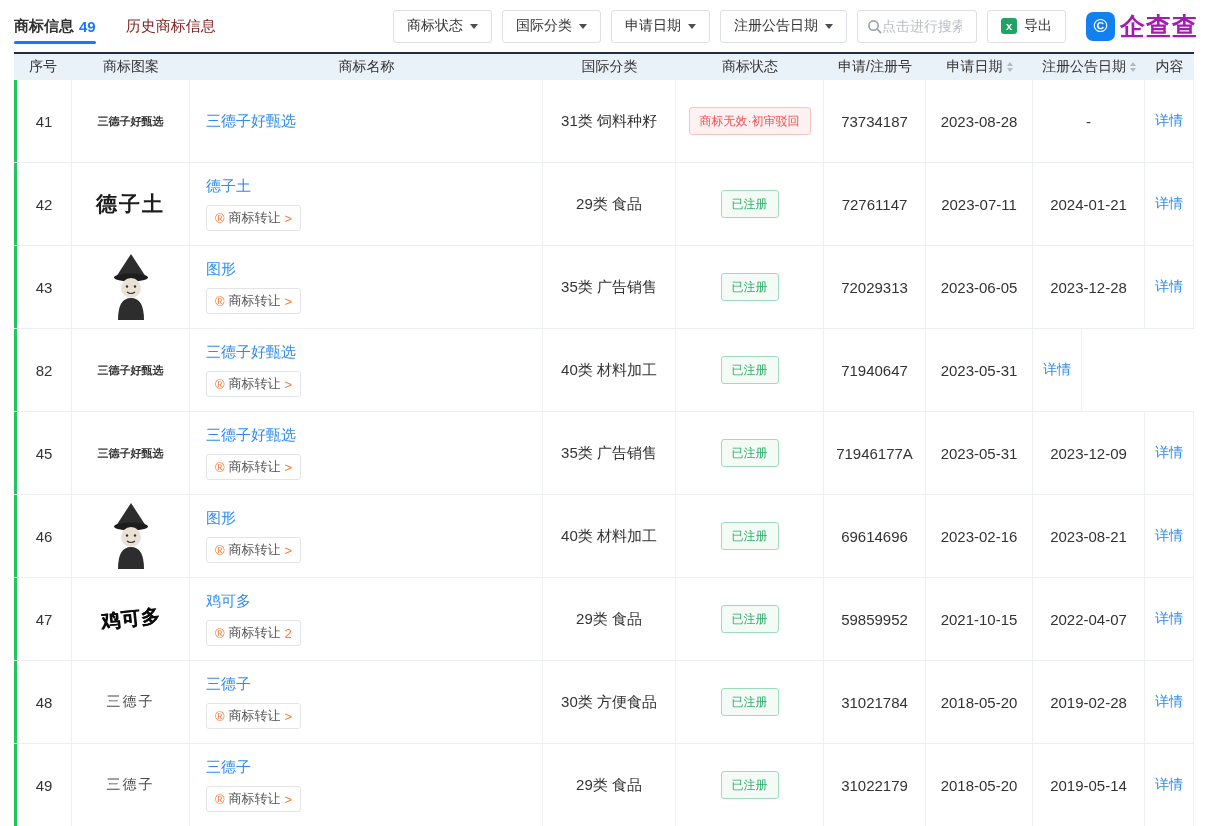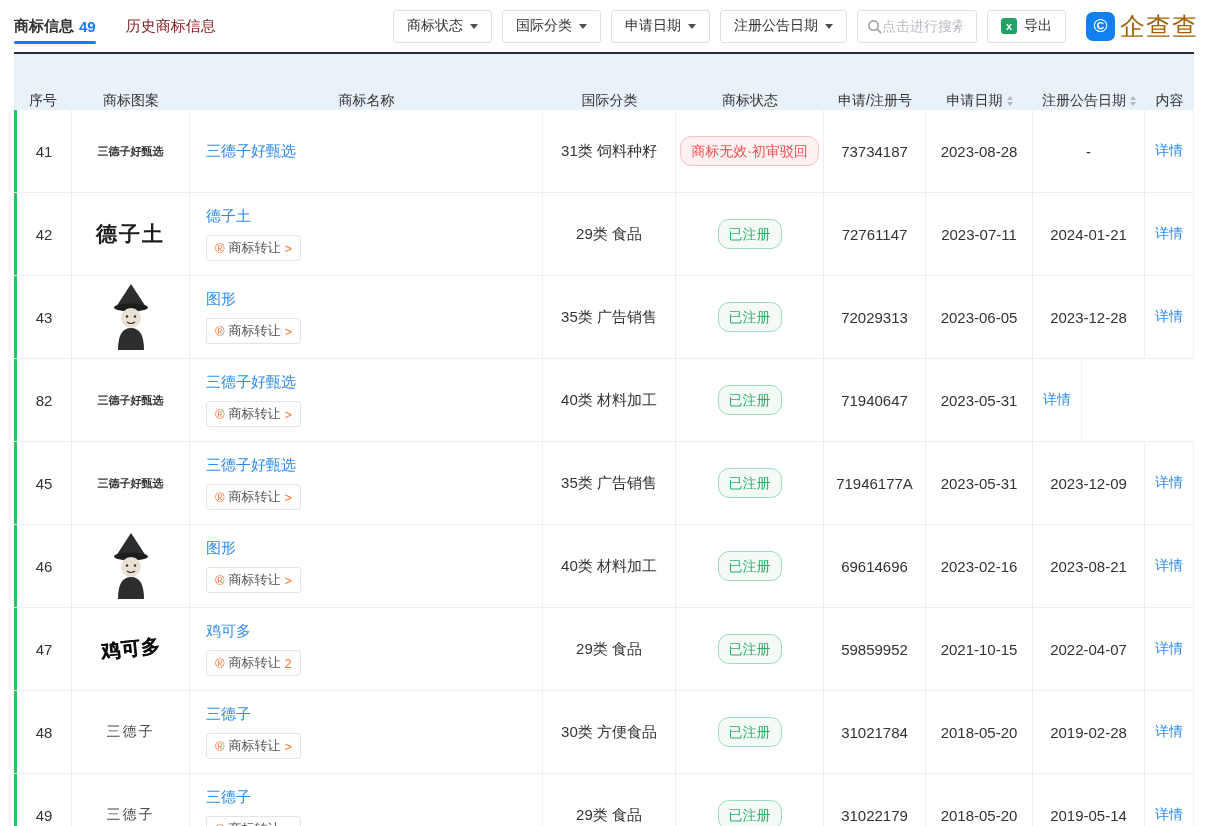--- a/index.html
+++ b/index.html
@@ -22,25 +22,25 @@
   .searchbox { width:120px; height:33px; border:1px solid #dcdfe3; border-radius:3px;
     display:flex; align-items:center; gap:0; padding:0 9px; }
   .searchbox input { border:none; outline:none; width:80px; font-size:14px; color:#333;
     font-family:"Liberation Sans","DejaVu Sans",sans-serif; }
   .searchbox input::placeholder { color:#b9bdc3; }
   .excel-ic { width:16px; height:16px; background:#21a366; border-radius:3px; color:#fff;
     font-size:11px; font-weight:bold; display:flex; align-items:center; justify-content:center; }
   .brand { display:flex; align-items:center; gap:5px; margin-left:10px; }
   .brand-ic { width:29px; height:29px; background:#1280ee; border-radius:7px; color:#fff;
     display:flex; align-items:center; justify-content:center; font-size:19px; font-weight:bold; }
-  .brand-name { font-size:25px; font-weight:normal; color:#a16207; letter-spacing:1px; }
+  .brand-name { font-size:25px; font-weight:bold; color:#a21caf; letter-spacing:1px; }
 
   
   .table { margin:0 14px; }
-  .thead { display:flex; align-items:flex-end; height:58px; background:#e9f1f9;
+  .thead { display:flex; align-items:center; height:28px; background:#e9f1f9;
     border-top:2px solid #232e3d; font-size:14px; color:#333; }
   .th { display:flex; align-items:center; justify-content:center; }
   .sort { display:inline-flex; flex-direction:column; gap:2px; margin-left:4px; cursor:pointer; }
   .sort i { display:block; width:0; height:0; border-left:3.5px solid transparent; border-right:3.5px solid transparent; }
   .sort .up { border-bottom:4px solid #b3b9c1; }
   .sort .dn { border-top:4px solid #b3b9c1; }
 
   .c0{width:58px}.c1{width:118px}.c2{width:353px}.c3{width:133px}.c4{width:148px}
   .c5{width:102px}.c6{width:107px}.c7{width:112px}.c8{width:49px}
 
@@ -49,21 +49,21 @@
   .cell:first-child { border-left:3px solid #22c55e; }
   .cell.name-cell { flex-direction:column; align-items:flex-start; justify-content:center; gap:9px; padding-left:16px; text-align:left; }
   .name-link { color:#2d8cf0; font-size:15px; text-decoration:none; cursor:pointer; }
   .detail-link { color:#2d8cf0; font-size:14px; text-decoration:none; cursor:pointer; }
 
   .tag { display:flex; align-items:center; gap:4px; border:1px solid #e2e4e8; border-radius:3px;
     padding:3px 8px; font-size:13px; color:#555; background:#fff; cursor:pointer; }
   .reg-ic { color:#ff7733; font-size:13px; line-height:1; }
   .tag-suffix { color:#ff7733; font-size:13px; line-height:1; }
 
-  .badge { font-size:14px; line-height:1; padding:7px 10px; border-radius:11px; border:1px solid; white-space:nowrap; }
+  .badge { font-size:12px; line-height:1; padding:7px 10px; border-radius:3px; border:1px solid; white-space:nowrap; }
   .badge.registered { color:#2eae6b; border-color:#9fdcbd; background:#f4fbf7; }
   .badge.invalid { color:#f05052; border-color:#f8c3c3; background:#fef1f1; }
 
   .mark-text-small { font-size:11px; font-weight:bold; color:#333; }
   .mark-text-large { font-size:21px; font-weight:bold; color:#1c1c1c; letter-spacing:2px; }
   .mark-text-plain { font-size:14px; color:#4a4a4a; letter-spacing:2px; }
   .mark-logo { font-size:19px; font-weight:bold; color:#0c0c0c; transform:rotate(-6deg);
     text-shadow:0.5px 0 #0c0c0c; letter-spacing:1px; }
   .mark-figure svg { display:block; }
 </style>

